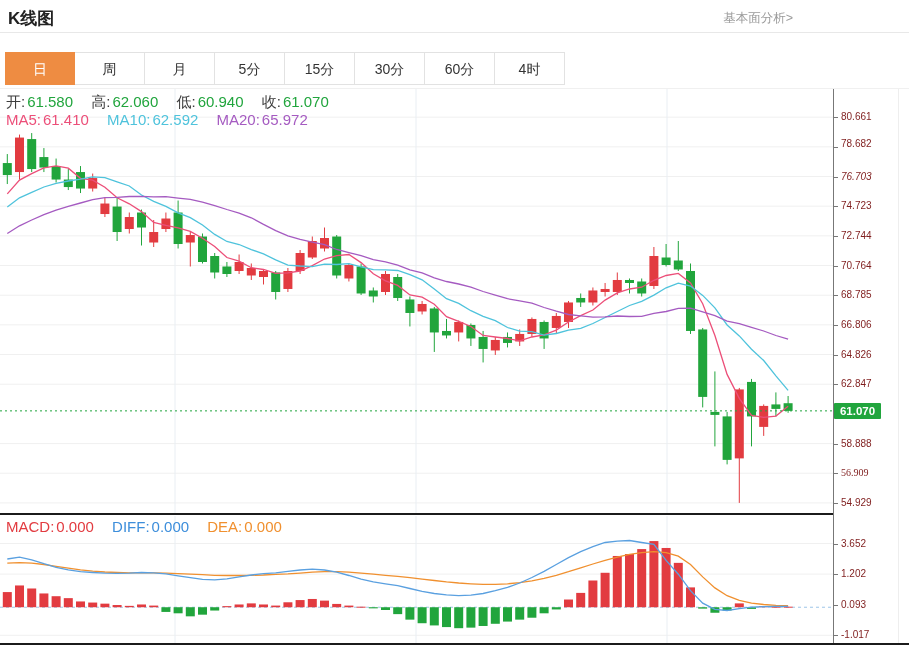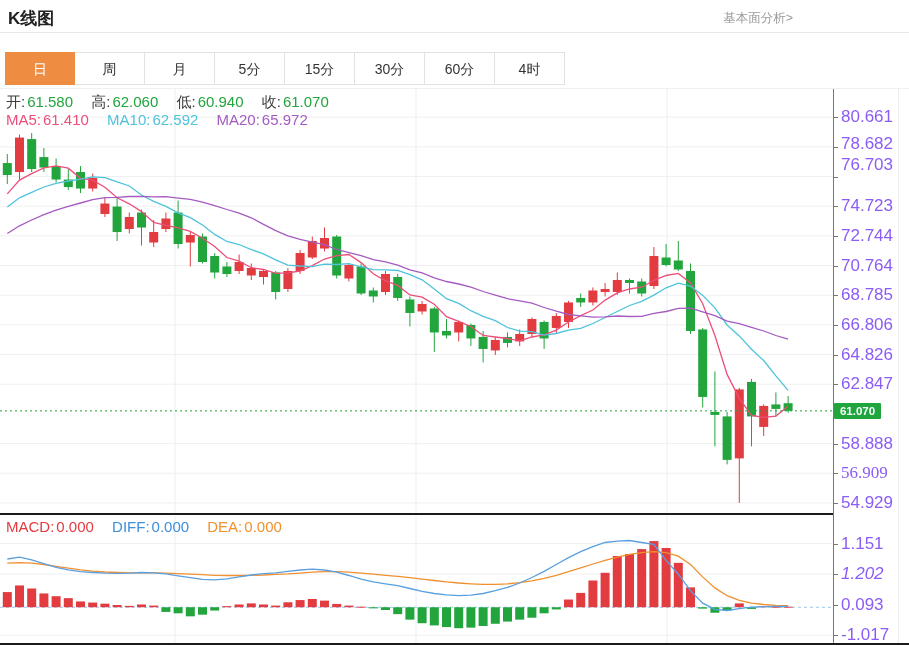--- a/index.html
+++ b/index.html
@@ -15,21 +15,21 @@
   .tab.active{background:#ee8c42;border-color:#ee8c42;color:#fff;}
   .widget{position:absolute;left:0;top:88px;width:909px;height:558px;border-top:1px solid #f0f0f0;}
   .legend{position:absolute;left:6px;font-size:15px;z-index:5;white-space:nowrap;}
   .legend span{margin-right:2px;}
   .legend .gap{margin-right:14px;}
   .lab{color:#3d3d3d;}
   svg{position:absolute;left:0;display:block;}
   .axis-line{position:absolute;left:833px;top:0;width:1px;height:556px;background:#777;}
   .right-border{position:absolute;left:898px;top:0;width:1px;height:556px;background:#eee;}
   .ytick-label{position:absolute;left:841px;width:56px;height:16px;line-height:16px;
-    font-size:17px;color:#8b5cf6;z-index:3;}
+    font-size:10px;color:#7f1d1d;z-index:3;}
   .ytick-dash{position:absolute;left:833px;width:5px;height:1px;background:#777;z-index:3;}
   .price-badge{position:absolute;left:834px;width:47px;height:16px;line-height:16px;text-align:center;
     font-size:11.5px;font-weight:bold;color:#fff;border-radius:1px;z-index:4;}
   .macd-divider{position:absolute;left:0;top:424px;width:834px;height:2px;background:#1b1b1b;}
   .bottom-line{position:absolute;left:0;top:554px;width:909px;height:2px;background:#1b1b1b;}
 </style>
 <style>.val-g{color:#21a53d;} .ma5{color:#ec4f79;} .ma10{color:#4fc3dc;}
    .ma20{color:#a55bc1;} .mcd{color:#e23b40;} .dif{color:#3d8edb;} .dea{color:#f0902f;}</style></head>
 <body>
 
@@ -304,21 +304,21 @@
       </svg>
 
     <div class="axis-line"></div>
     <div class="right-border"></div>
     <div id="yaxis">
         <div class="ytick-dash" style="top: 28px;"></div>
         <div class="ytick-label" style="top: 20px;">80.661</div>
         <div class="ytick-dash" style="top: 58px;"></div>
         <div class="ytick-label" style="top: 47px;">78.682</div>
         <div class="ytick-dash" style="top: 88px;"></div>
-        <div class="ytick-label" style="top: 68px;">76.703</div>
+        <div class="ytick-label" style="top: 80px; font-style: italic;">76.703</div>
         <div class="ytick-dash" style="top: 117px;"></div>
         <div class="ytick-label" style="top: 109px;">74.723</div>
         <div class="ytick-dash" style="top: 147px;"></div>
         <div class="ytick-label" style="top: 139px;">72.744</div>
         <div class="ytick-dash" style="top: 177px;"></div>
         <div class="ytick-label" style="top: 169px;">70.764</div>
         <div class="ytick-dash" style="top: 206px;"></div>
         <div class="ytick-label" style="top: 198px;">68.785</div>
         <div class="ytick-dash" style="top: 236px;"></div>
         <div class="ytick-label" style="top: 228px;">66.806</div>
@@ -326,23 +326,23 @@
         <div class="ytick-label" style="top: 258px;">64.826</div>
         <div class="ytick-dash" style="top: 295px;"></div>
         <div class="ytick-label" style="top: 287px;">62.847</div>
         <div class="ytick-dash" style="top: 355px;"></div>
         <div class="ytick-label" style="top: 347px;">58.888</div>
         <div class="ytick-dash" style="top: 384px;"></div>
         <div class="ytick-label" style="top: 376px; font-family: Liberation Serif, serif;">56.909</div>
         <div class="ytick-dash" style="top: 414px;"></div>
         <div class="ytick-label" style="top: 406px;">54.929</div>
         <div class="ytick-dash" style="top: 455px;"></div>
-        <div class="ytick-label" style="top: 447px;">1.151</div>
+        <div class="ytick-label" style="top: 447px;">3.652</div>
         <div class="ytick-dash" style="top: 485px;"></div>
-        <div class="ytick-label" style="top: 477px; font-style: italic;">1.202</div>
+        <div class="ytick-label" style="top: 477px;">1.202</div>
         <div class="ytick-dash" style="top: 516px;"></div>
         <div class="ytick-label" style="top: 508px;">0.093</div>
         <div class="ytick-dash" style="top: 546px;"></div>
         <div class="ytick-label" style="top: 538px;">-1.017</div>
       </div>
 
     <div class="price-badge" id="price-badge" style="top: 314px; background: rgb(33, 165, 61);">61.070</div>
 
     <div class="bottom-line"></div>
   </div>

